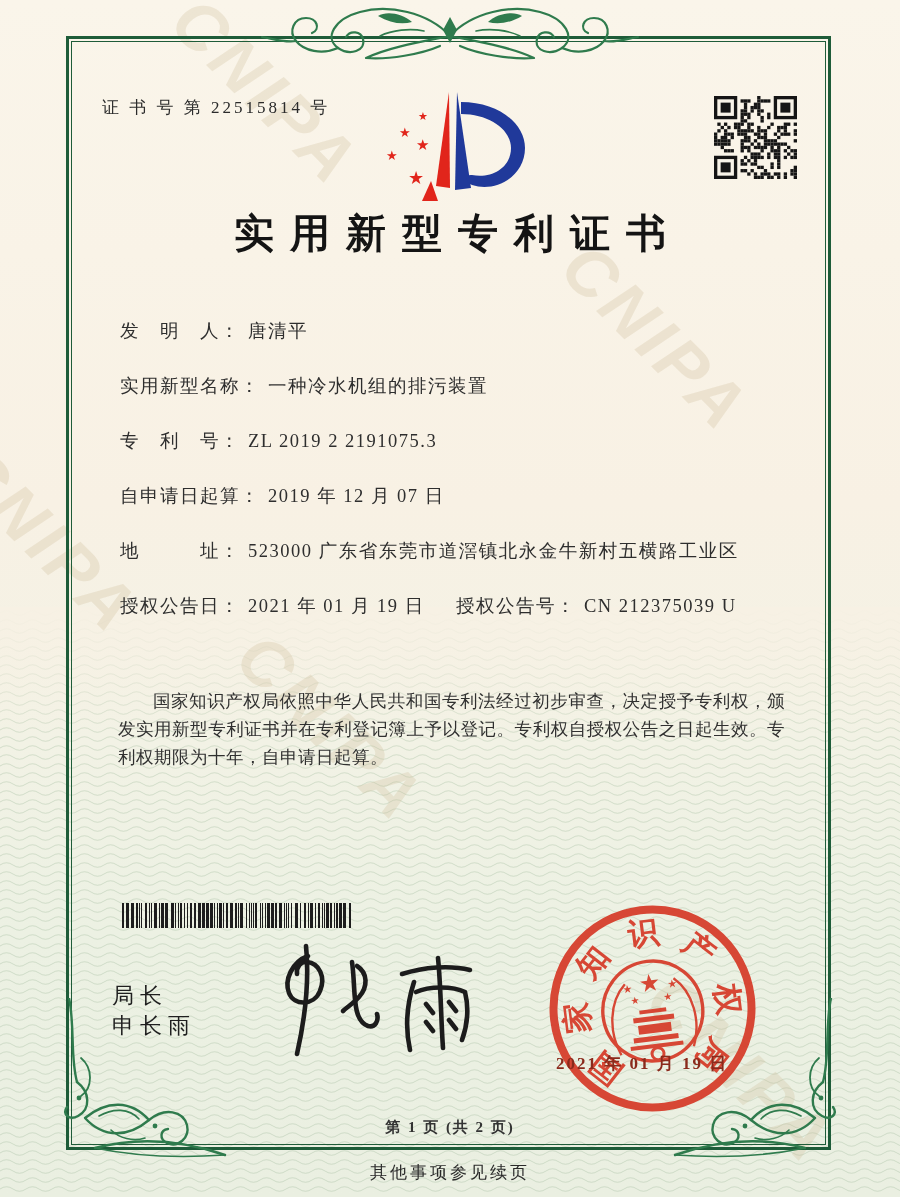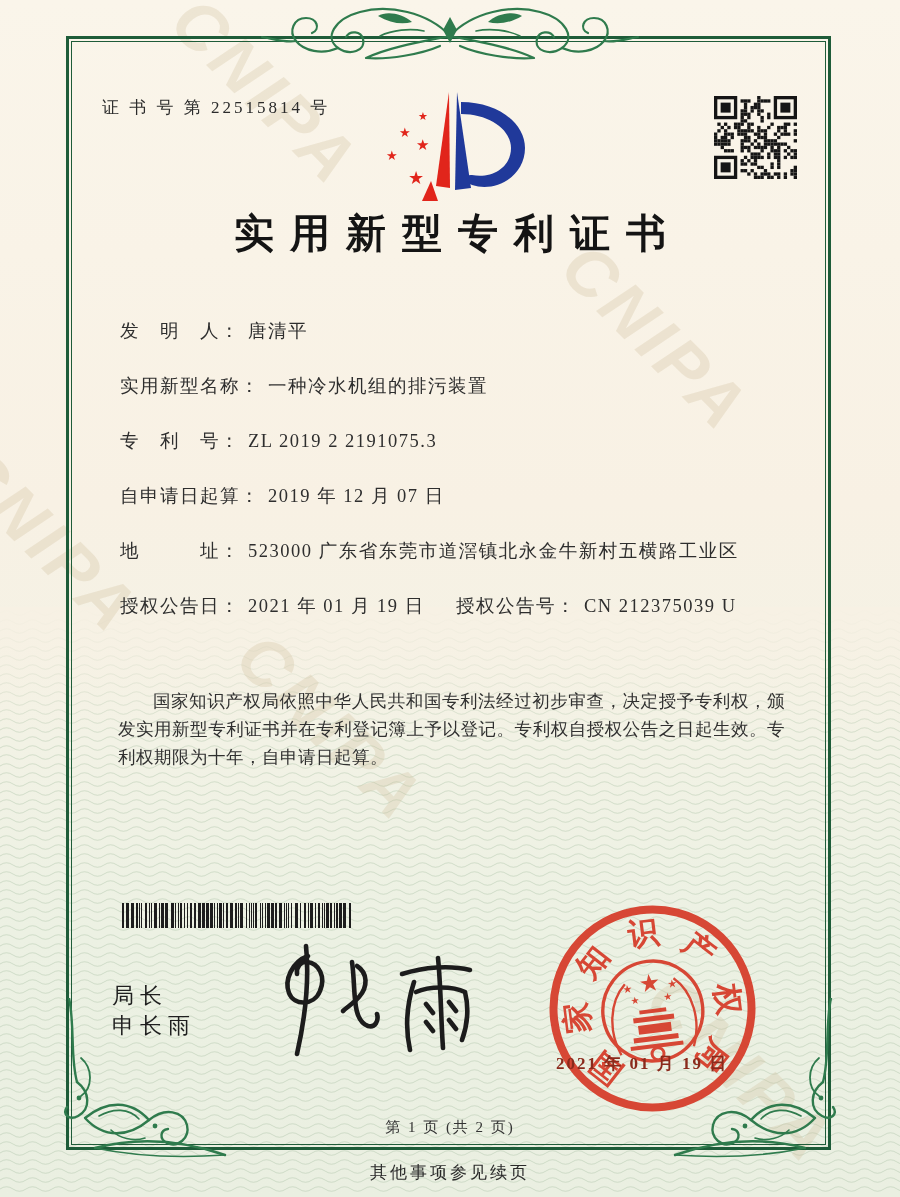--- a/index.html
+++ b/index.html
@@ -58,21 +58,21 @@
   .sig{stroke:#1c1c1c;stroke-width:4.6;fill:none;stroke-linecap:round;stroke-linejoin:round;}
   .seal{position:absolute;left:536px;top:899px;width:233px;height:219px;z-index:5;
     transform:rotate(-7deg);opacity:.93;}
   .stroke-red{stroke:var(--seal-red);fill:none;}
   .fill-red{fill:var(--seal-red);}
   .sealch{fill:var(--seal-red);font:700 31px "Liberation Serif","DejaVu Serif",serif;}
   .sealstar{fill:var(--seal-red);font-family:"DejaVu Sans",sans-serif;}
   .sealdate{position:absolute;left:556px;top:1052px;z-index:8;font-size:17px;
     letter-spacing:2px;color:#8a2a1c;font-weight:700;}
   .pagefoot{position:absolute;left:0;right:0;top:1118px;text-align:center;
-    font-size:15px;letter-spacing:2px;color:#333;z-index:4;}
+    font-size:15px;letter-spacing:2px;color:#333;z-index:4;font-weight:bold;}
   .contnote{position:absolute;left:0;right:0;top:1161px;text-align:center;
     font-size:17px;letter-spacing:3px;color:#2a2a2a;z-index:4;}
 </style>
 </head>
 <body>
 
 <div class="page">
 
   <svg class="waves" viewBox="0 0 900 590">
       <path d="M0 6 q6.5 -4.5 13 0 t13 0 t13 0 t13 0 t13 0 t13 0 t13 0 t13 0 t13 0 t13 0 t13 0 t13 0 t13 0 t13 0 t13 0 t13 0 t13 0 t13 0 t13 0 t13 0 t13 0 t13 0 t13 0 t13 0 t13 0 t13 0 t13 0 t13 0 t13 0 t13 0 t13 0 t13 0 t13 0 t13 0 t13 0 t13 0 t13 0 t13 0 t13 0 t13 0 t13 0 t13 0 t13 0 t13 0 t13 0 t13 0 t13 0 t13 0 t13 0 t13 0 t13 0 t13 0 t13 0 t13 0 t13 0 t13 0 t13 0 t13 0 t13 0 t13 0 t13 0 t13 0 t13 0 t13 0 t13 0 t13 0 t13 0 t13 0 t13 0 t13 0" fill="none" stroke="#a9c2a5" stroke-width="0.8" opacity="0.55"></path>

